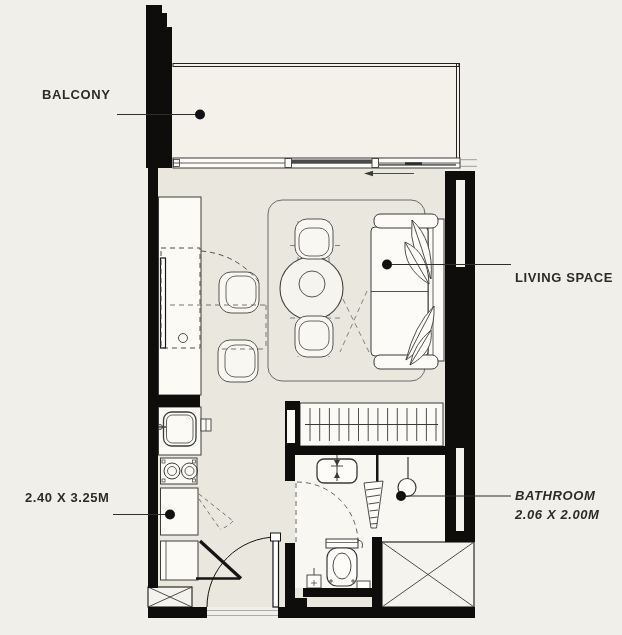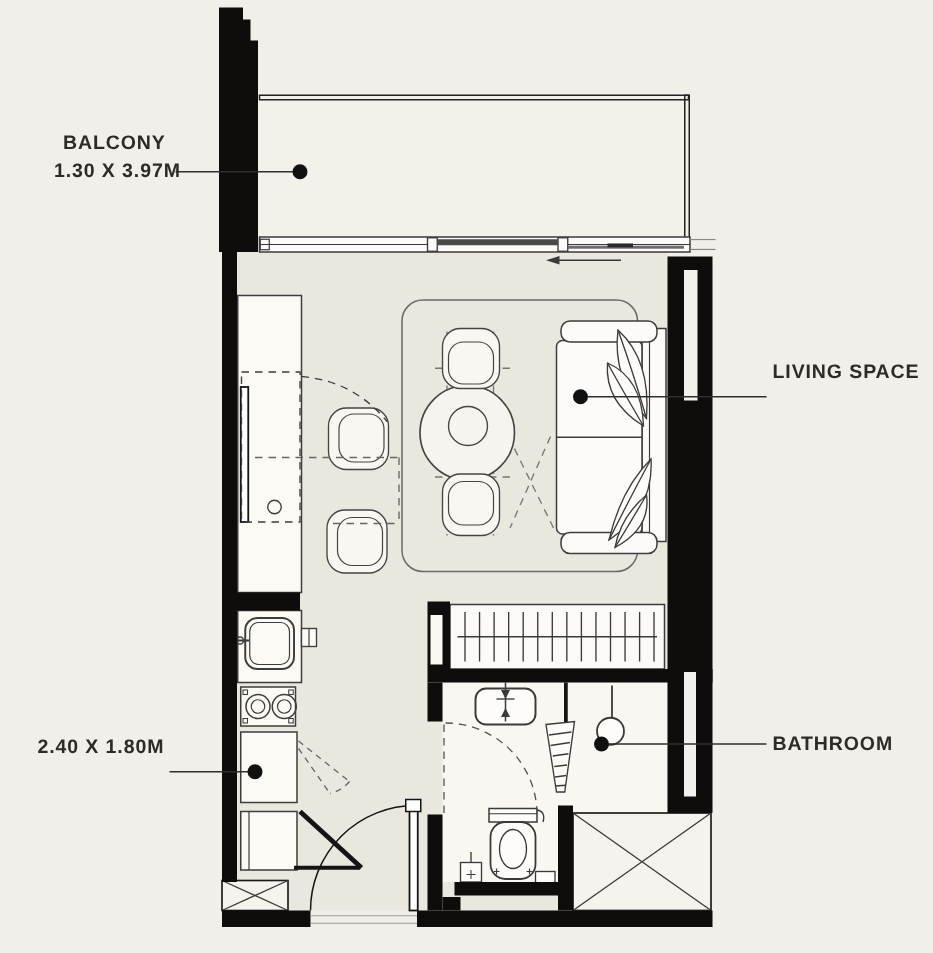--- a/index.html
+++ b/index.html
@@ -8,23 +8,23 @@
     font-family:"Liberation Sans",sans-serif;overflow:hidden;
   }
   .stage svg{position:absolute;left:0;top:0;}
   .label{
     position:absolute;
     font:700 13px/19px "Liberation Sans",sans-serif;
     letter-spacing:.6px;color:#2d2b27;white-space:nowrap;
   }
   .label .indent{margin-left:6px;}
   #lbl-balcony{left:36px;top:85px;}
-  #lbl-living{left:515px;top:238px;}
+  #lbl-living{left:515px;top:268px;}
   #lbl-kitchen{left:25px;top:488px;}
-  #lbl-bathroom{left:515px;top:486px;}
+  #lbl-bathroom{left:515px;top:486px;font-style:italic;}
 </style>
 </head>
 <body>
 
 <div class="stage">
 
 <svg width="622" height="635" viewBox="0 0 622 635">
 
   <g>
     <rect x="158" y="168" width="287" height="439" fill="#eae7df"></rect>
@@ -274,25 +274,25 @@
     <circle cx="387" cy="264.5" r="5" fill="#111" stroke="none"></circle>
     <line x1="113" y1="514.5" x2="166" y2="514.5"></line>
     <circle cx="170" cy="514.5" r="5" fill="#111" stroke="none"></circle>
     <line x1="406" y1="496" x2="511" y2="496"></line>
     <circle cx="401" cy="496" r="5" fill="#111" stroke="none"></circle>
   </g>
 </svg>
 
   <div class="label" id="lbl-balcony">
     <div class="indent">BALCONY</div>
-    <div>1.30 X 3.97M</div>
   </div>
   <div class="label" id="lbl-living">
     <div>LIVING SPACE</div>
   </div>
   <div class="label" id="lbl-kitchen">
-    <div>2.40 X 1.80M</div>
+    <div>2.40 X 3.25M</div>
   </div>
   <div class="label" id="lbl-bathroom">
     <div>BATHROOM</div>
+    <div>2.06 X 2.00M</div>
   </div>
 
 </div>
 
 </body></html>

